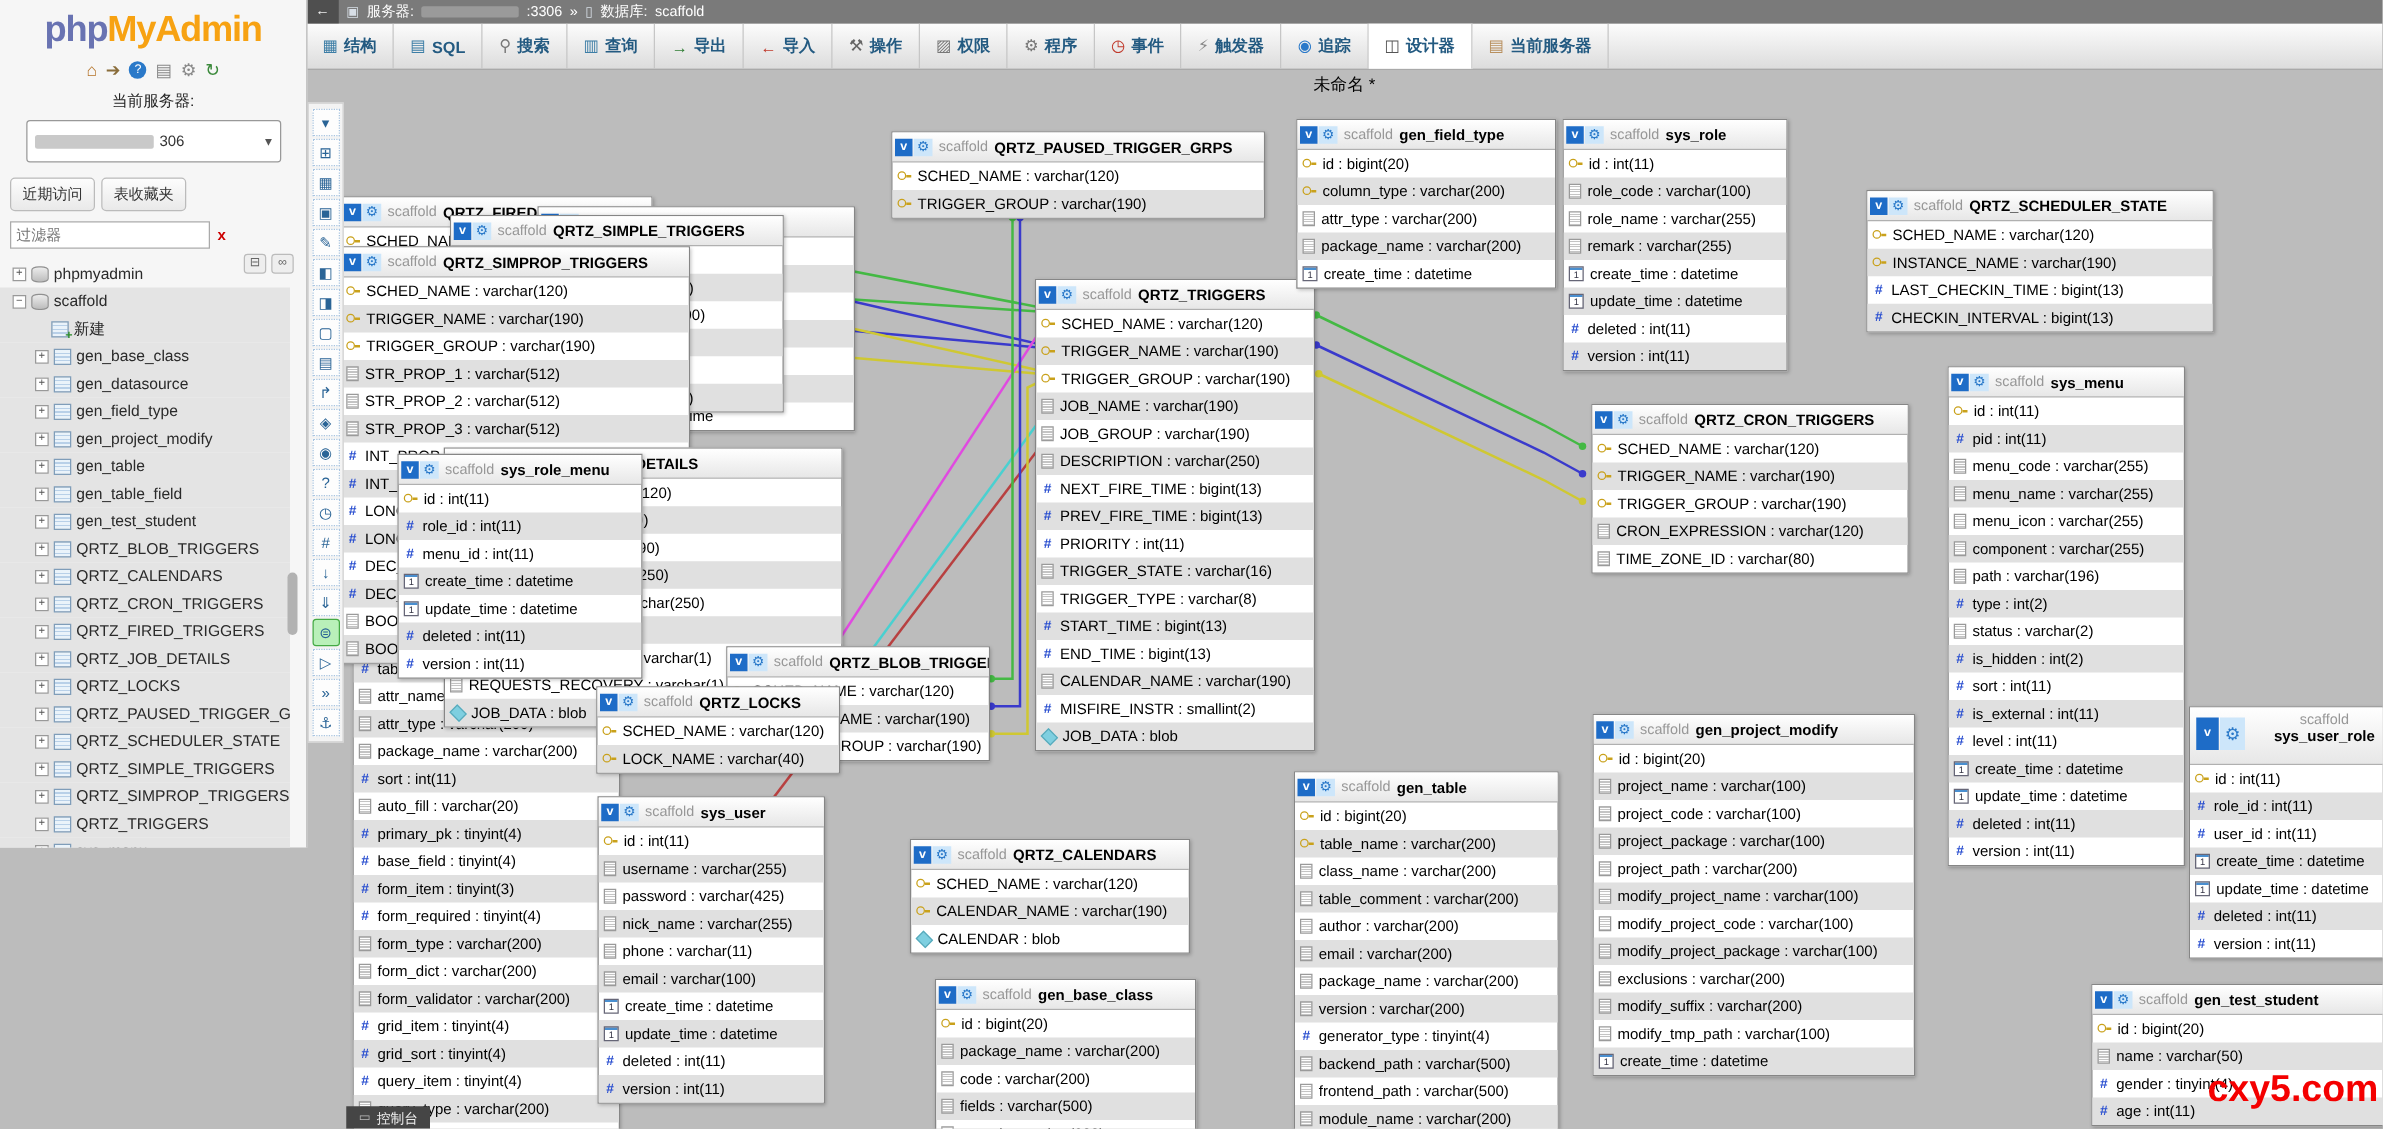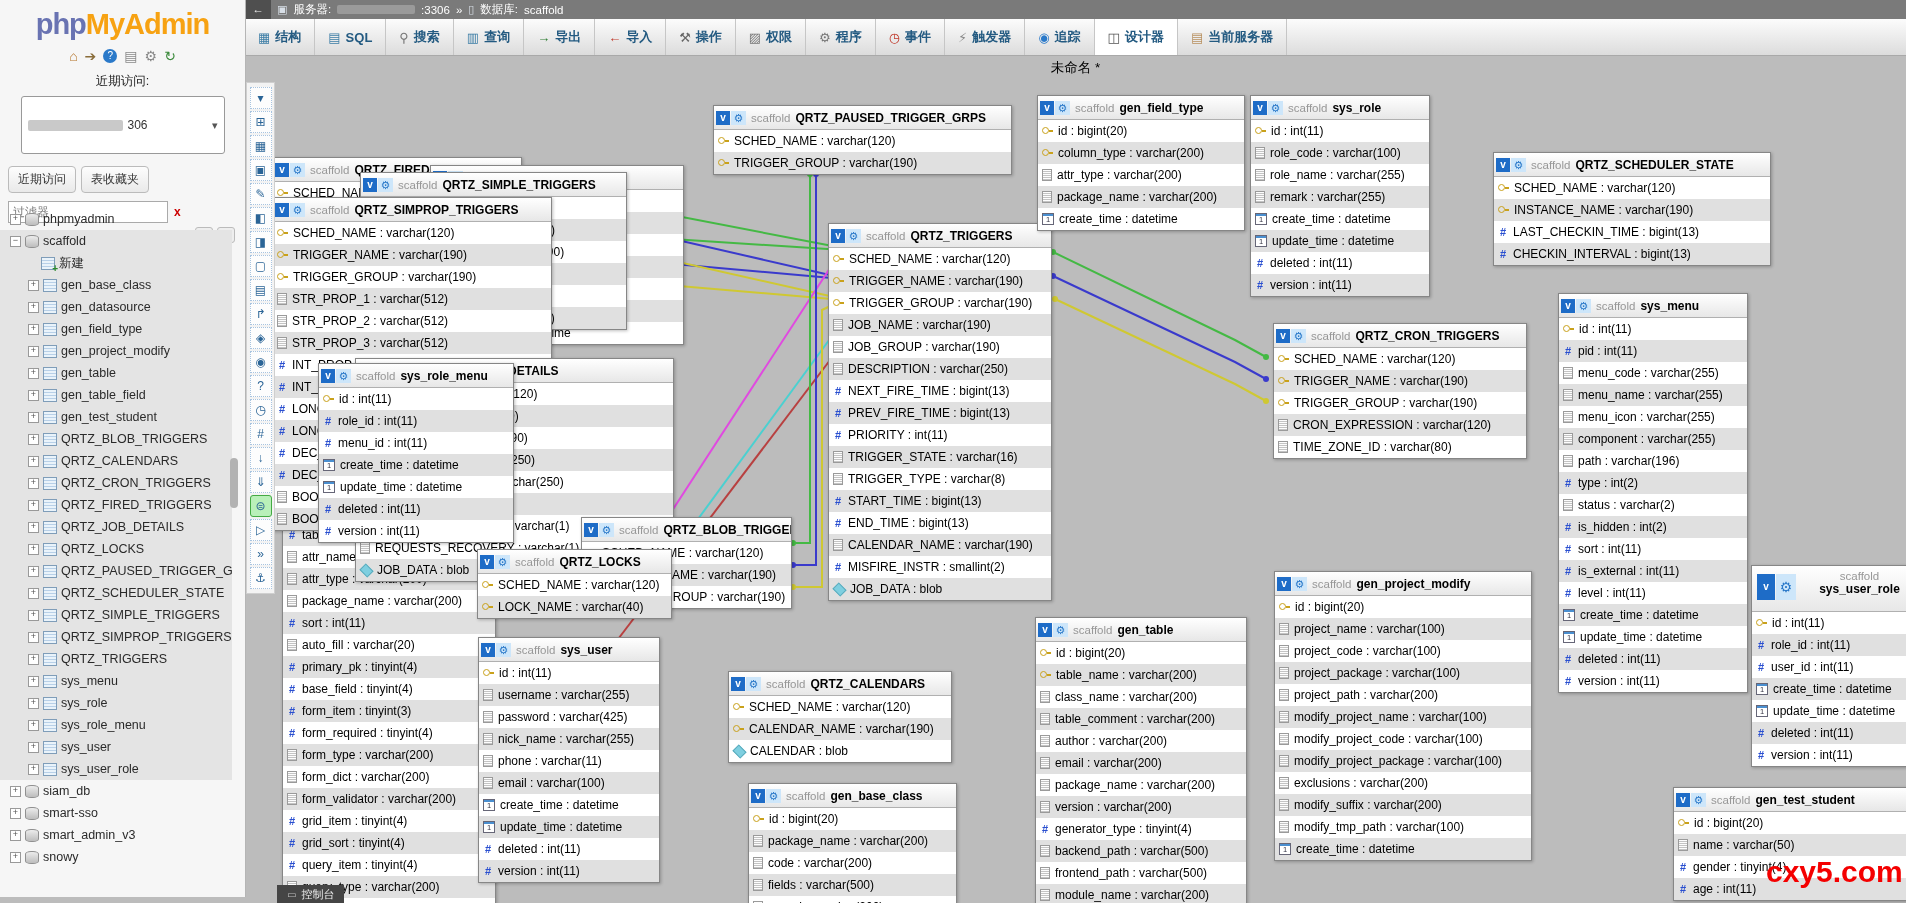--- a/index.html
+++ b/index.html
@@ -1,26 +1,26 @@
 <!DOCTYPE html>
 <html><head>
 <meta charset="utf-8">
 <style>
   html,body{margin:0;padding:0}
   body{width:1906px;height:903px;overflow:hidden;position:relative;background:#bcbcbc;
        font-family:"Liberation Sans","DejaVu Sans",sans-serif;-webkit-font-smoothing:antialiased}
   
-  #sidebar{position:absolute;left:0;top:0;width:245px;height:897px;background:#f6f6f6;border-right:1px solid #b5b5b5;z-index:40}
+  #sidebar{position:absolute;left:0;top:0;width:245px;height:678px;background:#f6f6f6;border-right:1px solid #b5b5b5;z-index:40}
   #logo{margin-top:8px;text-align:center;font-size:29px;font-weight:bold;letter-spacing:-1px}
   #logo .php{color:#6973b2}#logo .mya{color:#f7a212}
   #hdricons{display:flex;justify-content:center;gap:7px;margin-top:6px;height:18px;align-items:center}
   .hic{font-size:14px;line-height:16px;cursor:pointer}
   .hic.round{background:#2a79c9;color:#fff;border-radius:50%;width:14px;height:14px;font-size:10px;text-align:center;line-height:14px}
   #srvlabel{text-align:center;font-size:12.5px;color:#222;margin-top:8px}
-  #srvselect{width:190px;height:24px;margin:6px auto 0;background:#fff;border:1px solid #999;border-radius:3px;display:flex;align-items:center;padding:16px 6px;gap:5px}
+  #srvselect{width:190px;height:24px;margin:6px auto 0;background:#fff;border:1px solid #999;border-radius:3px;display:flex;align-items:center;padding:4px 6px;gap:5px}
   .blurbar{display:inline-block;width:95px;height:11px;background:#c9c9c9;border-radius:2px}
   #srvselect .val{font-size:12px;color:#333;flex:1}
   #srvselect .chev{color:#555;font-size:11px}
   #quicktabs{display:flex;gap:5px;margin:12px 0 0 8px}
   .qtab{font-size:12px;color:#333;padding:4px 9px;border:1px solid #bbb;border-radius:4px;background:linear-gradient(#fdfdfd,#e9e9e9);cursor:pointer}
   #filterrow{display:flex;align-items:center;gap:6px;margin:8px 0 0 8px}
   #filterinput{width:150px;height:20px;border:1px solid #aaa;font-size:12px;padding:0 4px}
   #filterclear{color:#c00;font-weight:bold;font-size:12px;cursor:pointer}
   #miniops{display:flex;justify-content:flex-end;gap:4px;margin:4px 10px 0 0}
   .mop{width:16px;height:14px;border:1px solid #bbb;border-radius:3px;background:#eee;color:#666;font-size:10px;line-height:13px;text-align:center;cursor:pointer}
@@ -81,21 +81,21 @@
 <div id="sidebar">
   <div id="logo"><span class="php">php</span><span class="mya">MyAdmin</span></div>
   <div id="hdricons">
       <span class="hic" style="color: rgb(181, 116, 42);">⌂</span>
       <span class="hic" style="color: rgb(138, 109, 59);">➔</span>
       <span class="hic round">?</span>
       <span class="hic" style="color: rgb(136, 136, 136);">▤</span>
       <span class="hic" style="color: rgb(136, 136, 136);">⚙</span>
       <span class="hic" style="color: rgb(59, 138, 59);">↻</span>
     </div>
-  <div id="srvlabel">近期访问:</div>
+  <div id="srvlabel">当前服务器:</div>
   <div id="srvselect">
     <span class="blurbar"></span>
     <span class="val">306</span>
     <span class="chev">▾</span>
   </div>
   <div id="quicktabs">
       <span class="qtab">近期访问</span>
       <span class="qtab">表收藏夹</span>
     </div>
   <div id="filterrow">

